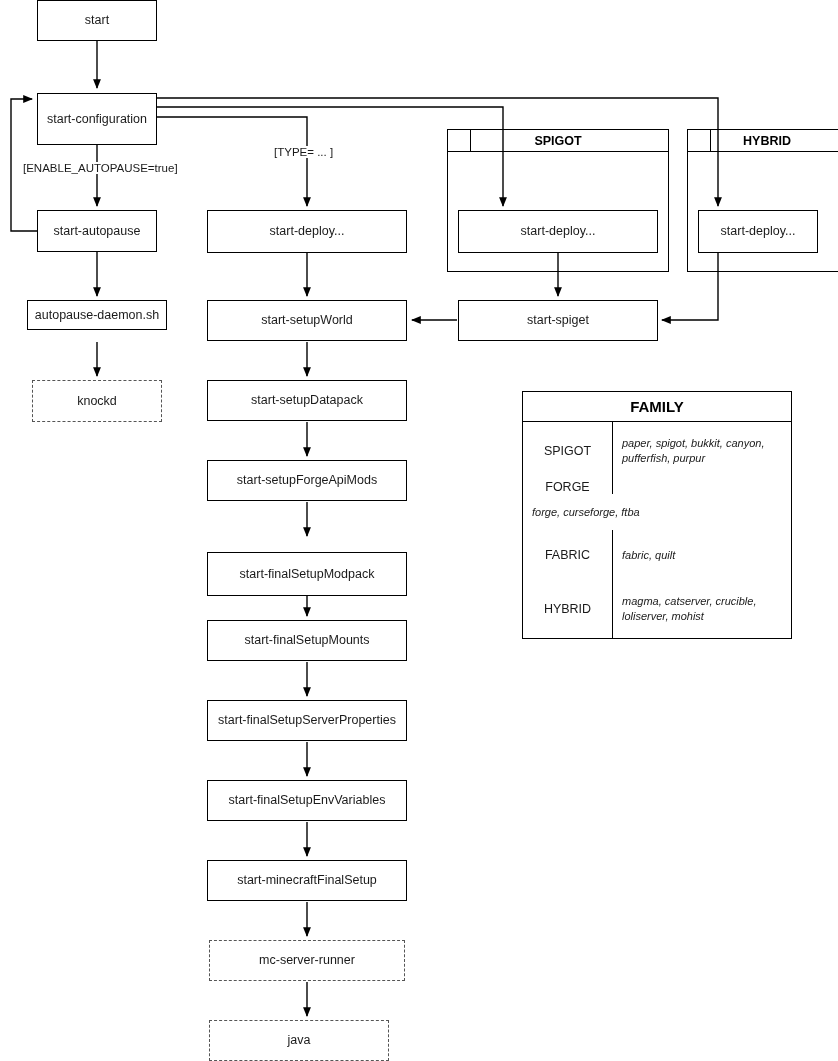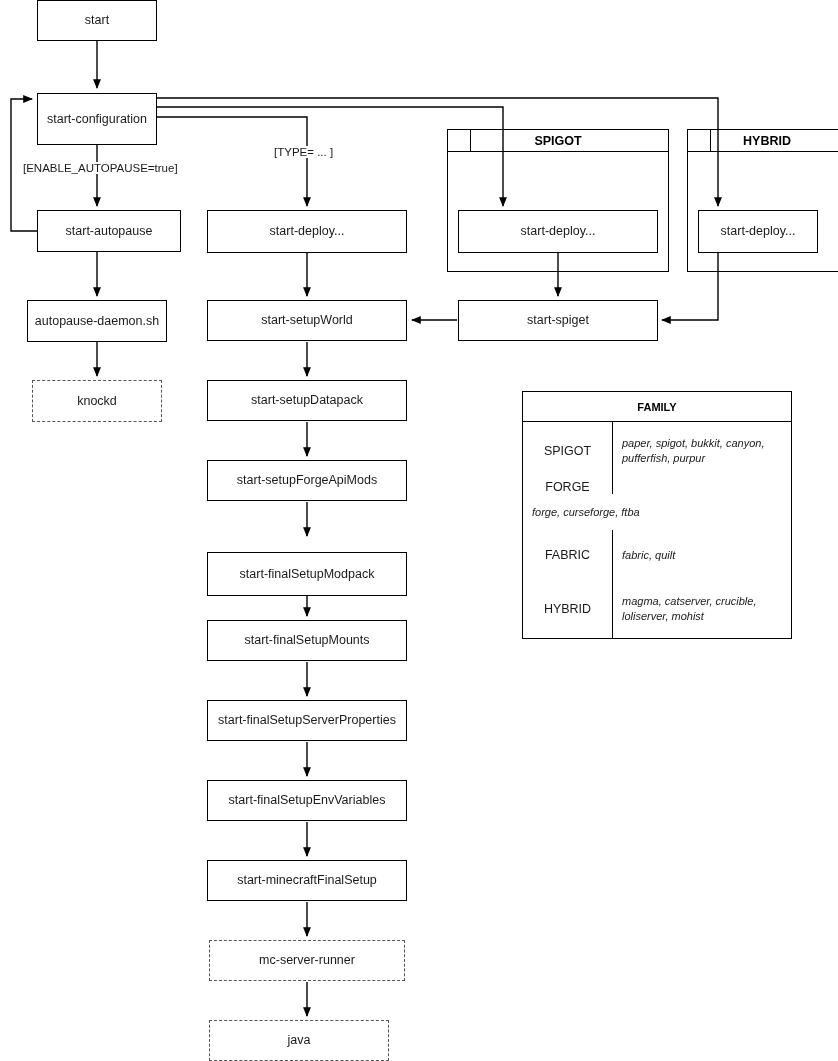--- a/index.html
+++ b/index.html
@@ -88,21 +88,21 @@
     background: #ffffff;
     z-index: 3;
   }
   .legend-title {
     box-sizing: border-box;
     height: 30px;
     border-bottom: 1px solid #000000;
     display: flex;
     align-items: center;
     justify-content: center;
-    font-size: 11px;
+    font-size: 15px;
     font-weight: bold;
     color: #000000;
   }
   .legend-row {
     display: flex;
     box-sizing: border-box;
     height: 50px;
   }
   .legend-key {
     box-sizing: border-box;
@@ -181,23 +181,23 @@
 
   <div class="group" style="left:687px; top:129px; width:160px; height:143px;">
     <div class="group-header-tab"></div>
     <div class="group-header">HYBRID</div>
   </div>
 
   <div class="node" style="left:37px; top:0px; width:120px; height:41px;">start</div>
 
   <div class="node" style="left:37px; top:93px; width:120px; height:52px;">start-configuration</div>
 
-  <div class="node" style="left:37px; top:210px; width:144px; height:42px;">start-autopause</div>
-
-  <div class="node" style="left:27px; top:300px; width:140px; height:42px;">autopause-daemon.sh</div>
+  <div class="node" style="left:37px; top:210px; width:120px; height:42px;">start-autopause</div>
+
+  <div class="node" style="left:27px; top:300px; width:140px; height:30px;">autopause-daemon.sh</div>
 
   <div class="node dashed" style="left:32px; top:380px; width:130px; height:42px;">knockd</div>
 
   <div class="node" style="left:207px; top:210px; width:200px; height:43px;">start-deploy...</div>
 
   <div class="node" style="left:458px; top:210px; width:200px; height:43px;">start-deploy...</div>
 
   <div class="node" style="left:698px; top:210px; width:120px; height:43px;">start-deploy...</div>
 
   <div class="node" style="left:458px; top:300px; width:200px; height:41px;">start-spiget</div>

